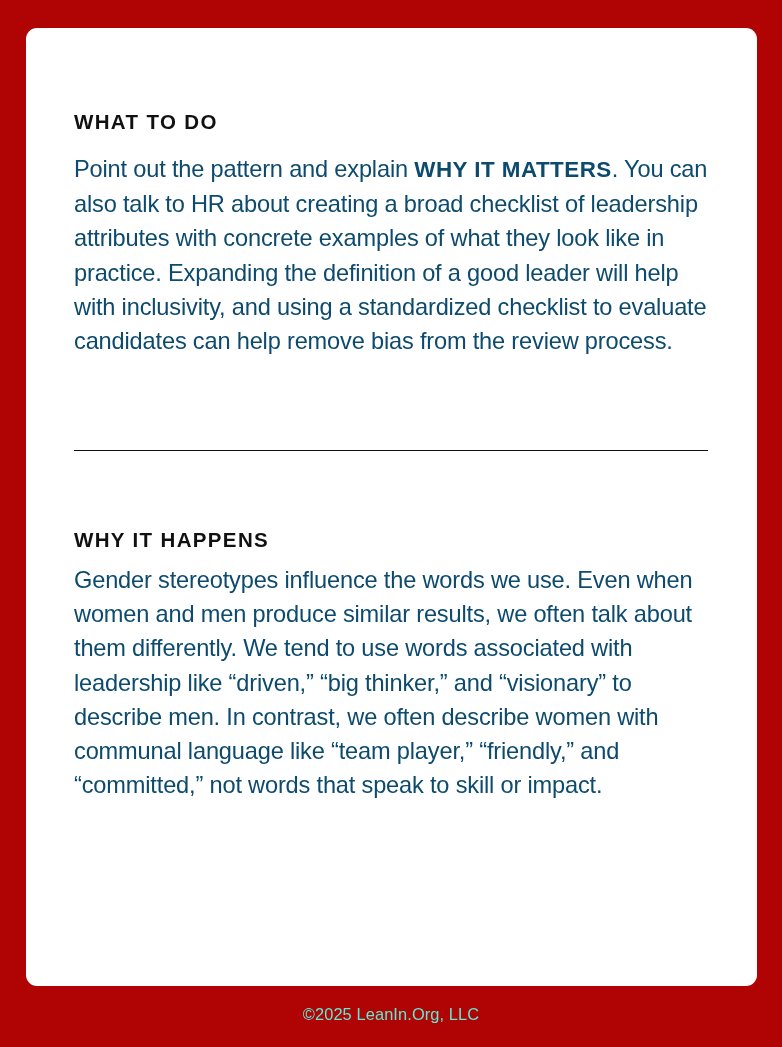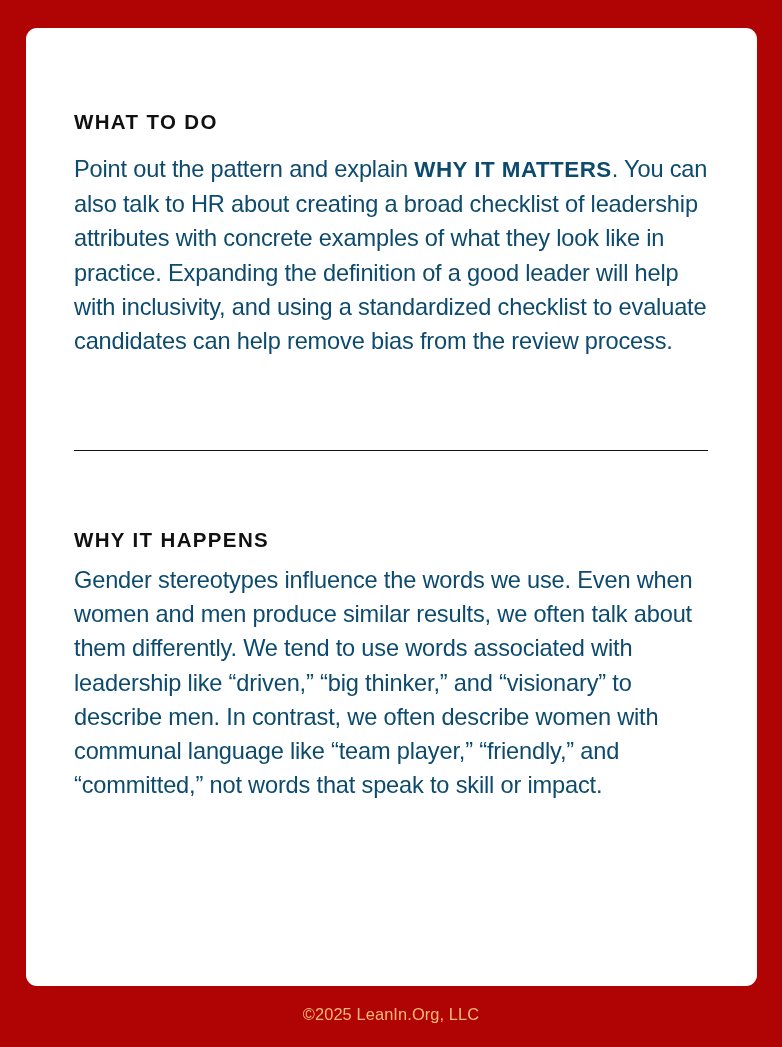--- a/index.html
+++ b/index.html
@@ -115,21 +115,21 @@
     position: absolute;
     left: 0;
     top: 1006px;
     width: 782px;
     text-align: center;
   }
 
   .footer-text {
     font-family: "Liberation Sans", sans-serif;
     font-size: 16.4px;
-    color: #fdba74;
+    color: #5eead4;
     letter-spacing: 0.1px;
     line-height: 1;
   }
 </style>
 </head>
 <body>
 
 <div class="page">
 
   <div class="card">

